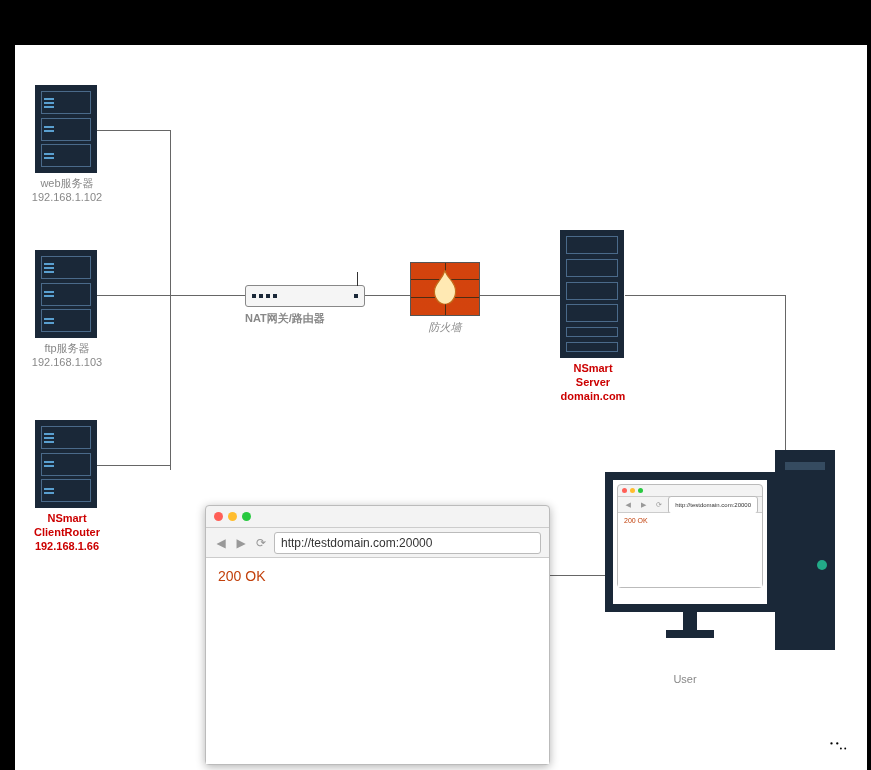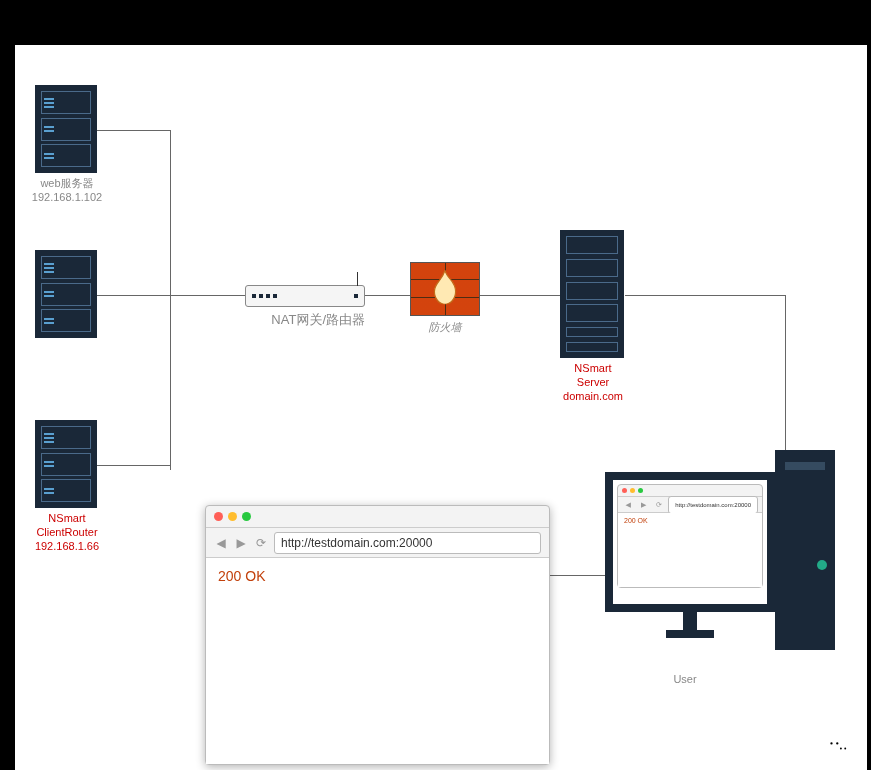--- a/index.html
+++ b/index.html
@@ -52,21 +52,21 @@
 
   .srv-label {
     position: absolute;
     width: 120px;
     text-align: center;
     font-size: 11px;
     color: #888;
     z-index: 3;
     line-height: 1.25;
   }
-  .srv-label.red { color: #c00; font-weight: normal; }
+  .srv-label.red { color: #c00; font-weight: bold; }
 
   
   .big-srv {
     position: absolute;
     width: 64px;
     height: 128px;
     background: #1a2838;
     z-index: 2;
     display: flex;
     flex-direction: column;
@@ -89,21 +89,21 @@
     border-radius: 3px;
     z-index: 2;
     display: flex;
     align-items: center;
     justify-content: space-between;
     padding: 0 6px;
   }
   .router .led { width:4px; height:4px; background:#1a2838; }
   .router .leds { display:flex; gap:3px; }
   .router .ant { position:absolute; top:-14px; right:6px; width:1px; height:14px; background:#333; }
-  .router-label { position:absolute; width:120px; text-align:right; font-size:13px; color:#888; z-index:3; }
+  .router-label { position:absolute; width:120px; text-align:left; font-size:11px; color:#888; z-index:3;font-weight:bold; }
 
   
   .fw {
     position:absolute;
     width: 70px;
     height: 54px;
     z-index:2;
   }
   .fw .brick {
     position:absolute;
@@ -261,20 +261,24 @@
           <div class="bar"></div>
         </div>
       </div>
     <div class="panel">
         <div class="bars">
           <div class="bar"></div>
           <div class="bar"></div>
         </div>
       </div>
   </div>
+  <div class="srv-label" style="left:-8px; top:297px;">
+    <div>ftp服务器</div>
+    <div>192.168.1.103</div>
+  </div>
 
   <div class="srv" style="left:20px; top:375px;">
     <div class="panel">
         <div class="bars">
           <div class="bar"></div>
           <div class="bar"></div>
           <div class="bar"></div>
         </div>
       </div>
     <div class="panel">

